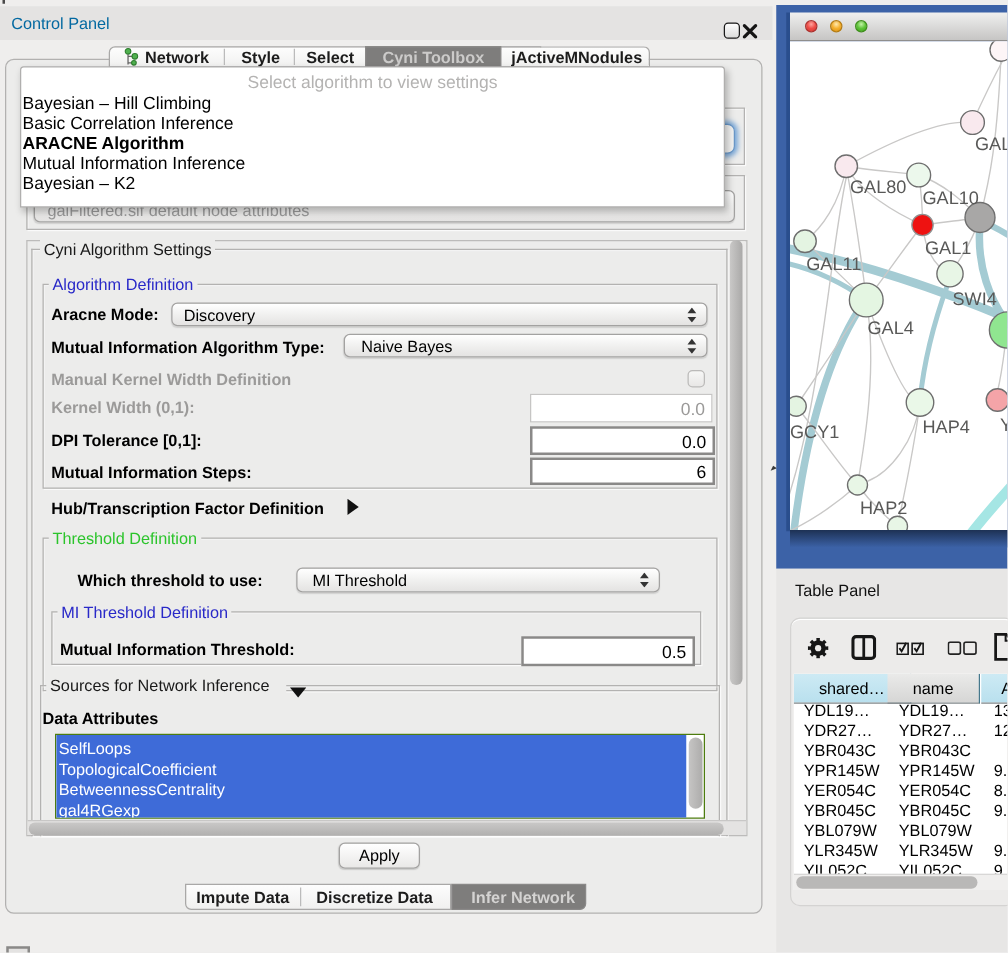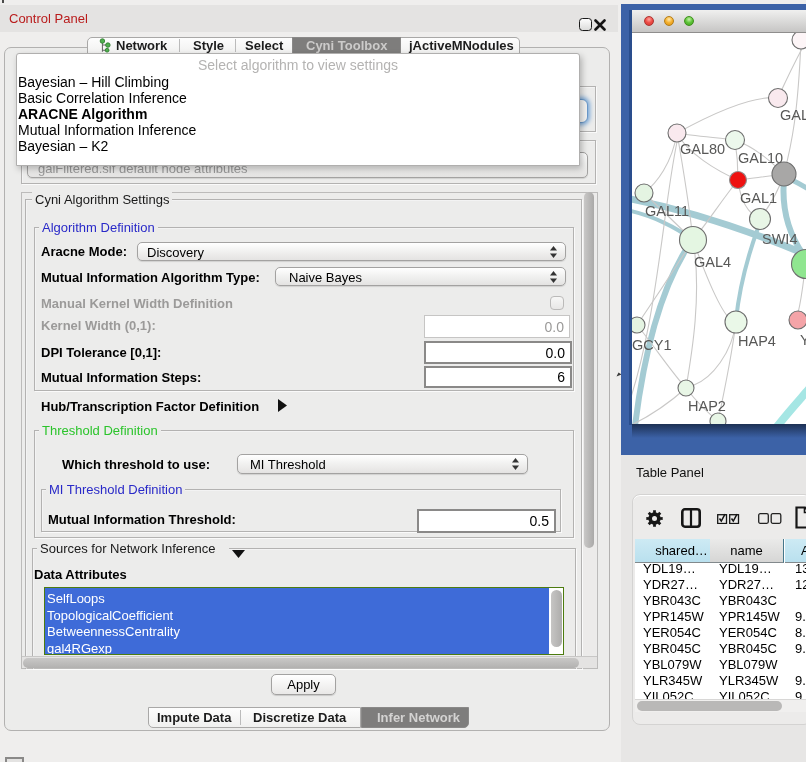--- a/index.html
+++ b/index.html
@@ -15,21 +15,21 @@
 .fld span { position:absolute; right:5px; top:50%; transform:translateY(-50%); font-size:14px; }
 .lbl { position:absolute; font-weight:bold; white-space:nowrap; }
 .abs div, .tabtxt { white-space:nowrap; }
 </style>
 </head>
 <body>
 
 <div class="abs" style="left:2px;top:0;width:2px;height:3px;background:#4a4a4a;"></div>
 
 <div class="abs" style="left:0;top:5px;width:618px;height:27px;background:#e4e3e2;">
-  <div class="abs" style="left:9px;top:6px;color:#b91c1c;">Control Panel</div>
+  <div class="abs" style="left:9px;top:6px;color:#0369a1;">Control Panel</div>
   <div class="abs" style="left:579px;top:13px;width:13px;height:13px;border:1.6px solid #1a1a1a;border-radius:3.5px;background:linear-gradient(#fdfdfd,#dcdcdb);"></div>
   <svg class="abs" style="left:594px;top:14px;" width="12" height="12" viewBox="0 0 12 12">
       <path d="M1.5 1.5 L10.5 10.5 M10.5 1.5 L1.5 10.5" stroke="#141414" stroke-width="2.6" stroke-linecap="round"></path>
     </svg>
 </div>
 
 <div class="abs" style="left:4px;top:47px;width:606px;height:684px;border:1px solid #b2b1b0;border-radius:7px;background:#ececeb;"></div>
 
 <div class="abs" id="toptabs" style="left:87px;top:37px;height:17px;">
   <div class="abs" style="left:0;top:0;width:346px;height:17px;background:linear-gradient(#fdfdfd,#f1f1f0);border:1px solid #a9a8a7;border-radius:5px 0 0 0;"></div>
@@ -103,21 +103,21 @@
 <div class="lbl" style="left:41px;top:370px;">Mutual Information Steps:</div>
 <div class="fld" style="left:424px;top:366px;width:148px;height:22px;border:2px solid #8a8988;">
     <span style="color:#000;">6</span>
   </div>
 
 <div class="lbl" style="left:41px;top:399px;">Hub/Transcription Factor Definition</div>
 <svg class="abs" style="left:277px;top:399px;" width="11" height="13" viewBox="0 0 11 13">
     <path d="M1 0 L10 6.5 L1 13 Z" fill="#111"></path>
   </svg>
 
-<div class="gbox" style="left:34px;top:430px;width:540px;height:108px;">
+<div class="gbox" style="left:34px;top:430px;width:540px;height:123px;">
   <div class="gtitle" style="color:#2bc42b;left:4px;">Threshold Definition</div>
 </div>
 <div class="lbl" style="left:62px;top:457px;width:170px;text-align:left;">Which threshold to use:</div>
 <div class="combo" style="left:237px;top:454px;width:291px;height:20px;">
   <span class="ct" style="left:12px;">MI Threshold</span>
   <svg class="spin" viewBox="0 0 9 12">
       <path d="M4.5 0 L8 4.5 L1 4.5 Z" fill="#333"></path>
       <path d="M4.5 12 L8 7.5 L1 7.5 Z" fill="#333"></path>
     </svg>
 </div>

